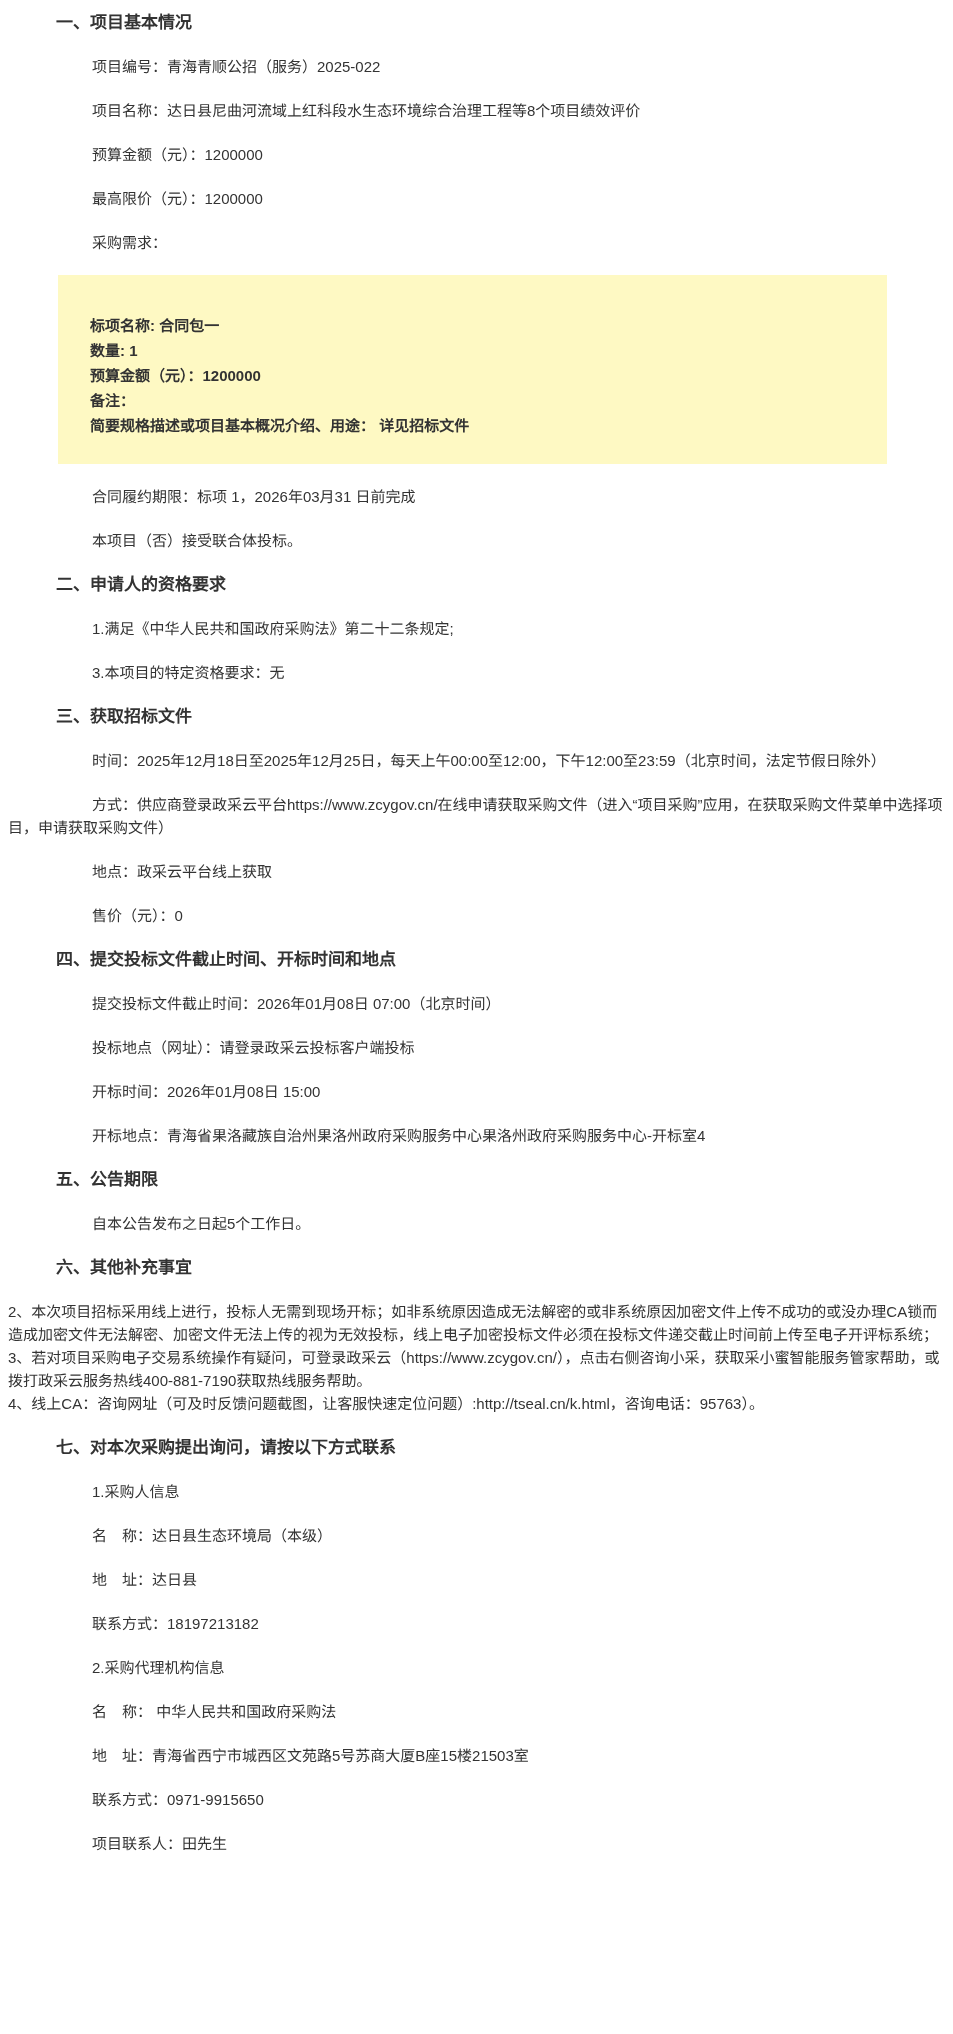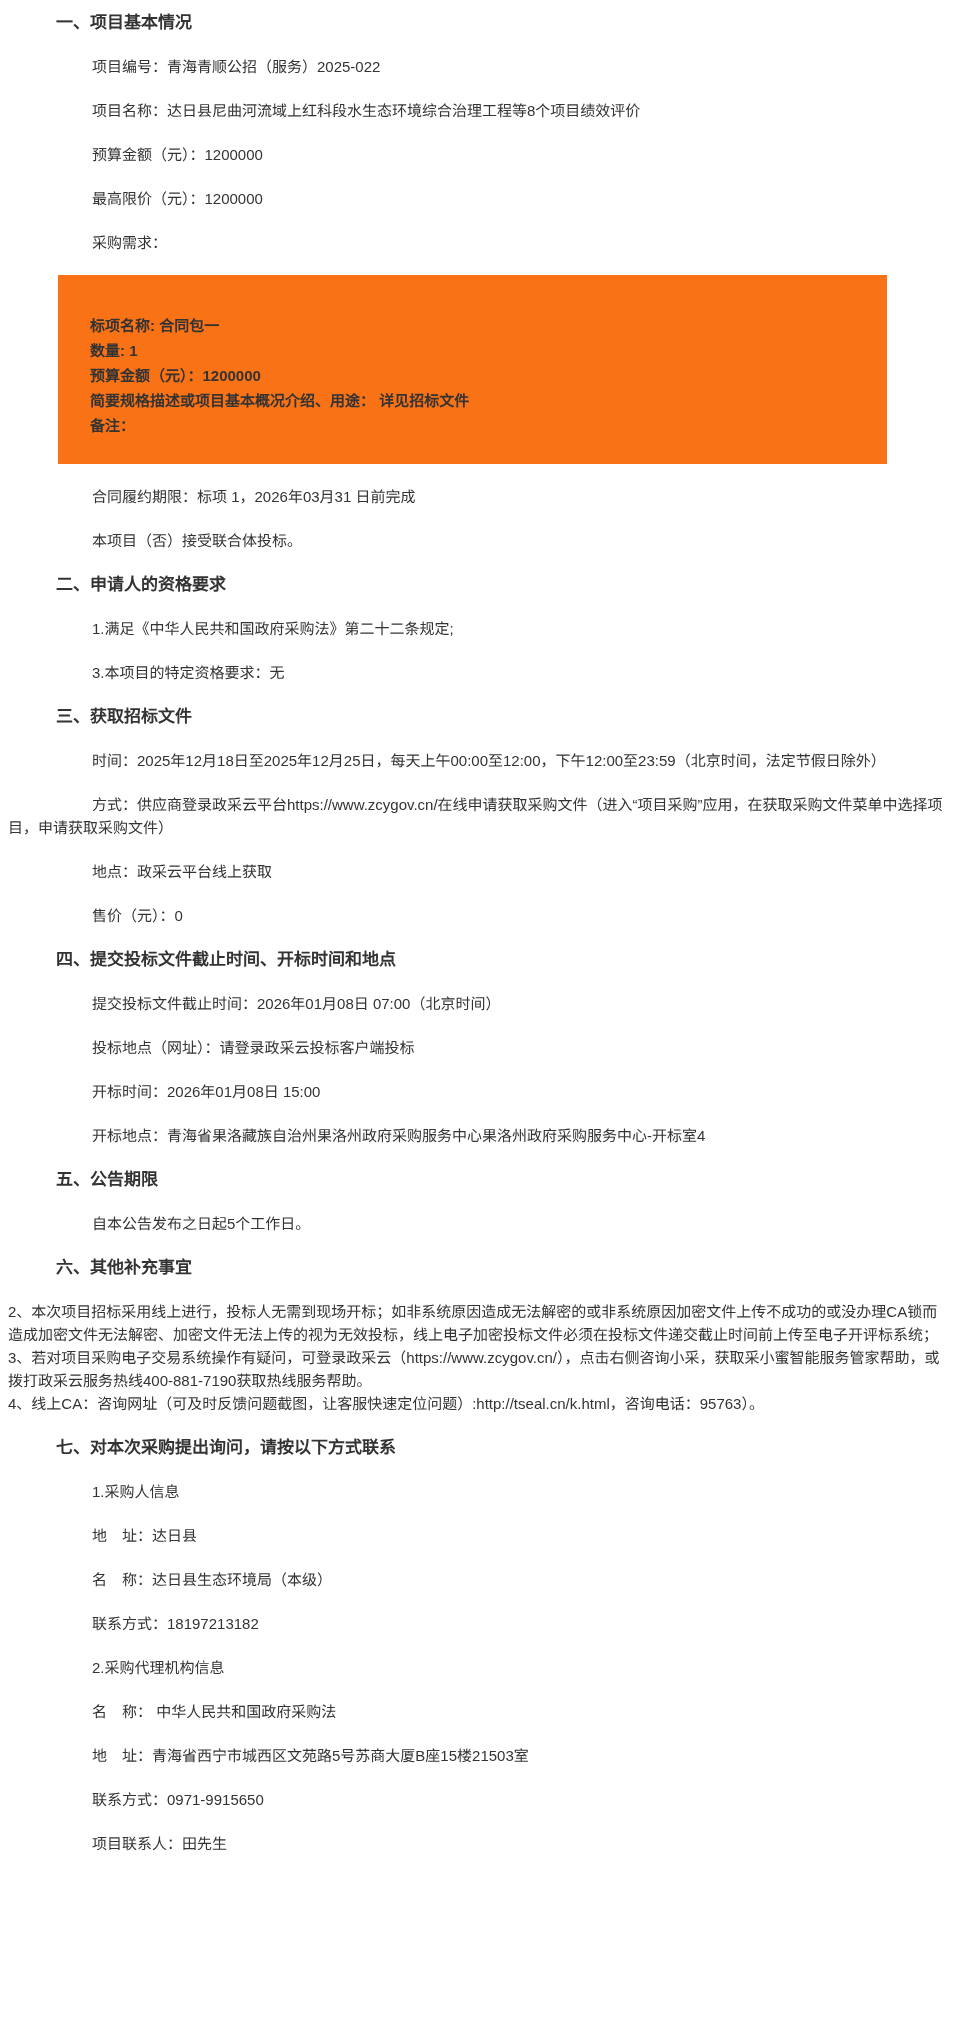--- a/index.html
+++ b/index.html
@@ -24,21 +24,21 @@
   }
   .doc > h3.sec-heading:first-child { margin-top: 0; }
   .para {
     margin: 21px 0;
     line-height: 23px;
     text-indent: 84px;
   }
   .lot-box {
     width: 829px;
     margin: 21px 0 21px 50px;
-    background: #f97316;
+    background: #fef9c3;
     padding: 38px 30px 26px 32px;
     font-weight: 700;
   }
   .lot-box p {
     margin: 0;
     line-height: 25px;
     text-indent: 0;
   }
   .sec6 {
     margin: 21px 0;
@@ -56,22 +56,22 @@
   <p class="para">项目编号：青海青顺公招（服务）2025-022</p>
   <p class="para">项目名称：达日县尼曲河流域上红科段水生态环境综合治理工程等8个项目绩效评价</p>
   <p class="para">预算金额（元）：1200000</p>
   <p class="para">最高限价（元）：1200000</p>
   <p class="para">采购需求：</p>
 
   <div class="lot-box">
     <p>标项名称: 合同包一</p>
     <p>数量: 1</p>
     <p>预算金额（元）：1200000</p>
+    <p>备注：</p>
     <p>简要规格描述或项目基本概况介绍、用途： 详见招标文件</p>
-    <p>备注：</p>
   </div>
 
   <p class="para">合同履约期限：标项 1，2026年03月31 日前完成</p>
   <p class="para">本项目（否）接受联合体投标。</p>
 
   <h3 class="sec-heading">二、申请人的资格要求</h3>
   <p class="para">1.满足《中华人民共和国政府采购法》第二十二条规定;</p>
   <p class="para">3.本项目的特定资格要求：无</p>
 
   <h3 class="sec-heading">三、获取招标文件</h3>
@@ -91,22 +91,22 @@
 
   <h3 class="sec-heading">六、其他补充事宜</h3>
   <div class="sec6">
     <p>2、本次项目招标采用线上进行，投标人无需到现场开标；如非系统原因造成无法解密的或非系统原因加密文件上传不成功的或没办理CA锁而造成加密文件无法解密、加密文件无法上传的视为无效投标，线上电子加密投标文件必须在投标文件递交截止时间前上传至电子开评标系统；</p>
     <p>3、若对项目采购电子交易系统操作有疑问，可登录政采云（https://www.zcygov.cn/），点击右侧咨询小采，获取采小蜜智能服务管家帮助，或拨打政采云服务热线400-881-7190获取热线服务帮助。</p>
     <p>4、线上CA：咨询网址（可及时反馈问题截图，让客服快速定位问题）:http://tseal.cn/k.html，咨询电话：95763）。</p>
   </div>
 
   <h3 class="sec-heading">七、对本次采购提出询问，请按以下方式联系</h3>
   <p class="para">1.采购人信息</p>
+  <p class="para">名　称：达日县生态环境局（本级）</p>
   <p class="para">地　址：达日县</p>
-  <p class="para">名　称：达日县生态环境局（本级）</p>
   <p class="para">联系方式：18197213182</p>
   <p class="para">2.采购代理机构信息</p>
   <p class="para">名　称： 中华人民共和国政府采购法</p>
   <p class="para">地　址：青海省西宁市城西区文苑路5号苏商大厦B座15楼21503室</p>
   <p class="para">联系方式：0971-9915650</p>
   <p class="para">项目联系人：田先生</p>
 
 </div>
 
 </body></html>

